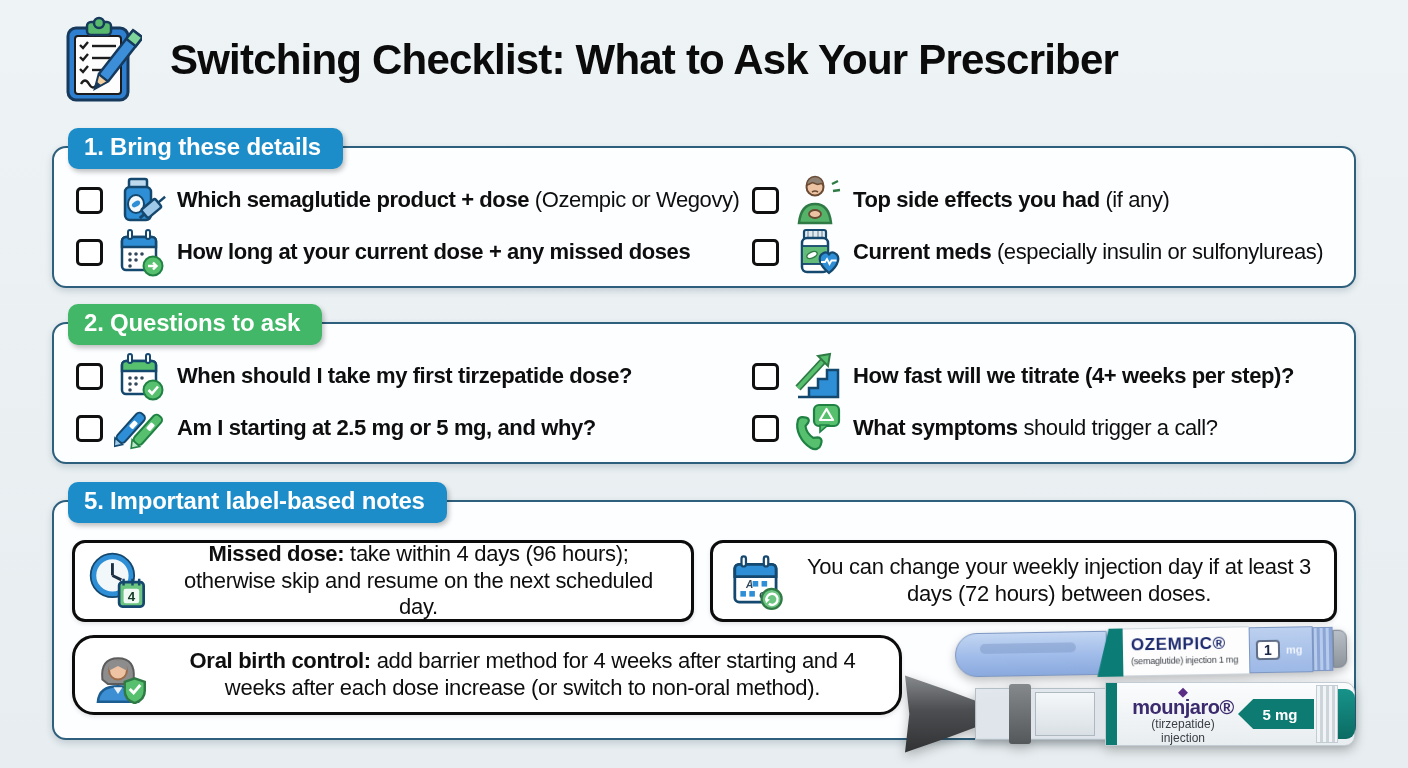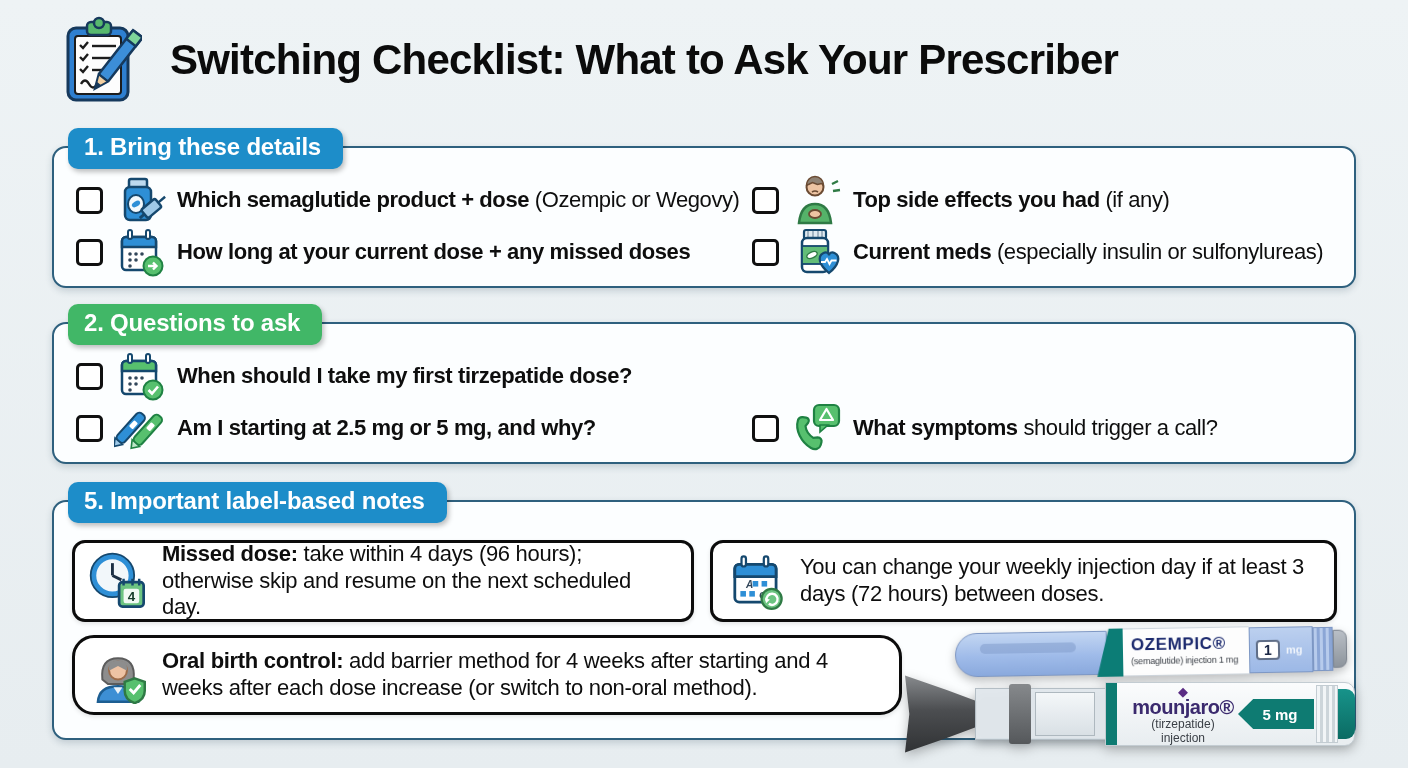--- a/index.html
+++ b/index.html
@@ -13,20 +13,21 @@
   }
   
   .hdr { position:absolute; left:62px; top:16px; display:flex; align-items:center; gap:28px; }
   .hdr h1 { font-size:42px; font-weight:800; letter-spacing:-0.8px; color:#0b0b0b; }
   
   .panel {
     position:absolute; left:52px; width:1304px;
     background:#fcfeff;
     border:2px solid #2e607e; border-radius:14px;
     box-shadow:0 3px 7px rgba(40,70,90,.20);
+    text-align:center;
   }
   #panel1 { top:146px; height:142px; }
   #panel2 { top:322px; height:142px; }
   #panel3 { top:500px; height:240px; }
   .tab {
     position:absolute; top:-20px; left:14px;
     color:#fff; font-size:24px; font-weight:800; letter-spacing:-0.2px;
     padding:5px 22px 8px 16px; border-radius:10px;
     box-shadow:2px 3px 5px rgba(0,0,0,.25);
     white-space:nowrap;
@@ -236,20 +237,32 @@
           <polygon points="2,14 -5,19 2,24" fill="#9ec9e8" stroke="#15486e" stroke-width="1.6"></polygon>
           <rect x="12" y="28" width="36" height="10" rx="4" fill="#57c06e" stroke="#1f8243" stroke-width="2"></rect>
           <rect x="30" y="30.5" width="8" height="5" rx="1" fill="#fff"></rect>
           <polygon points="12,28 5,33 12,38" fill="#bde6c8" stroke="#1f8243" stroke-width="1.6"></polygon>
         </g>
       </svg>
     </div>
     <div class="itm-text"><b>Am I starting at 2.5 mg or 5 mg, and why?</b><span class="lt"></span></div>
   </div>
 
+  <div class="item" style="left:698px; top:26px;">
+    <div class="cbx"></div>
+    <div class="ico">
+      <svg width="52" height="52" viewBox="0 0 52 52">
+        <path d="M8 47 h11 v-9 h9 v-9 h9 v-9 h11 v27 z" fill="#2e8fd6" stroke="#15486e" stroke-width="2.5"></path>
+        <line x1="8" y1="38" x2="34" y2="10" stroke="#2f7a45" stroke-width="7"></line>
+        <line x1="8" y1="38" x2="34" y2="10" stroke="#57c06e" stroke-width="4"></line>
+        <polygon points="28,6 40,4 38,16" fill="#57c06e" stroke="#2f7a45" stroke-width="2"></polygon>
+      </svg>
+    </div>
+    <div class="itm-text"><b>How fast will we titrate (4+ weeks per step)?</b><span class="lt"></span></div>
+  </div>
 
   <div class="item" style="left:698px; top:78px;">
     <div class="cbx"></div>
     <div class="ico">
       <svg width="52" height="52" viewBox="0 0 52 52">
         <rect x="24" y="3" width="25" height="21" rx="5" fill="#57c06e" stroke="#1f8243" stroke-width="2.2"></rect>
         <polygon points="30,23 38,23 30,30" fill="#57c06e" stroke="#1f8243" stroke-width="1.6"></polygon>
         <polygon points="36.5,7 43,18 30,18" fill="none" stroke="#fff" stroke-width="2.2" stroke-linejoin="round"></polygon>
         <path d="M8 18 c-3 10 3 22 13 28 c4 2.4 8.5 1 9.6 -2.8 l0.9 -3.2 c0.6 -2.2 -1 -4.4 -3.8 -4.6 l-4.4 0.4 c-4.6 -3 -7.4 -7.6 -7.8 -11.8 l2.6 -3.2 c1.6 -2.2 0.4 -4.8 -2 -5.2 l-3.4 -0.4 c-2.2 -0.2 -4 1 -4.7 2.8 z" fill="#57c06e" stroke="#1f8243" stroke-width="2.2"></path>
       </svg>

